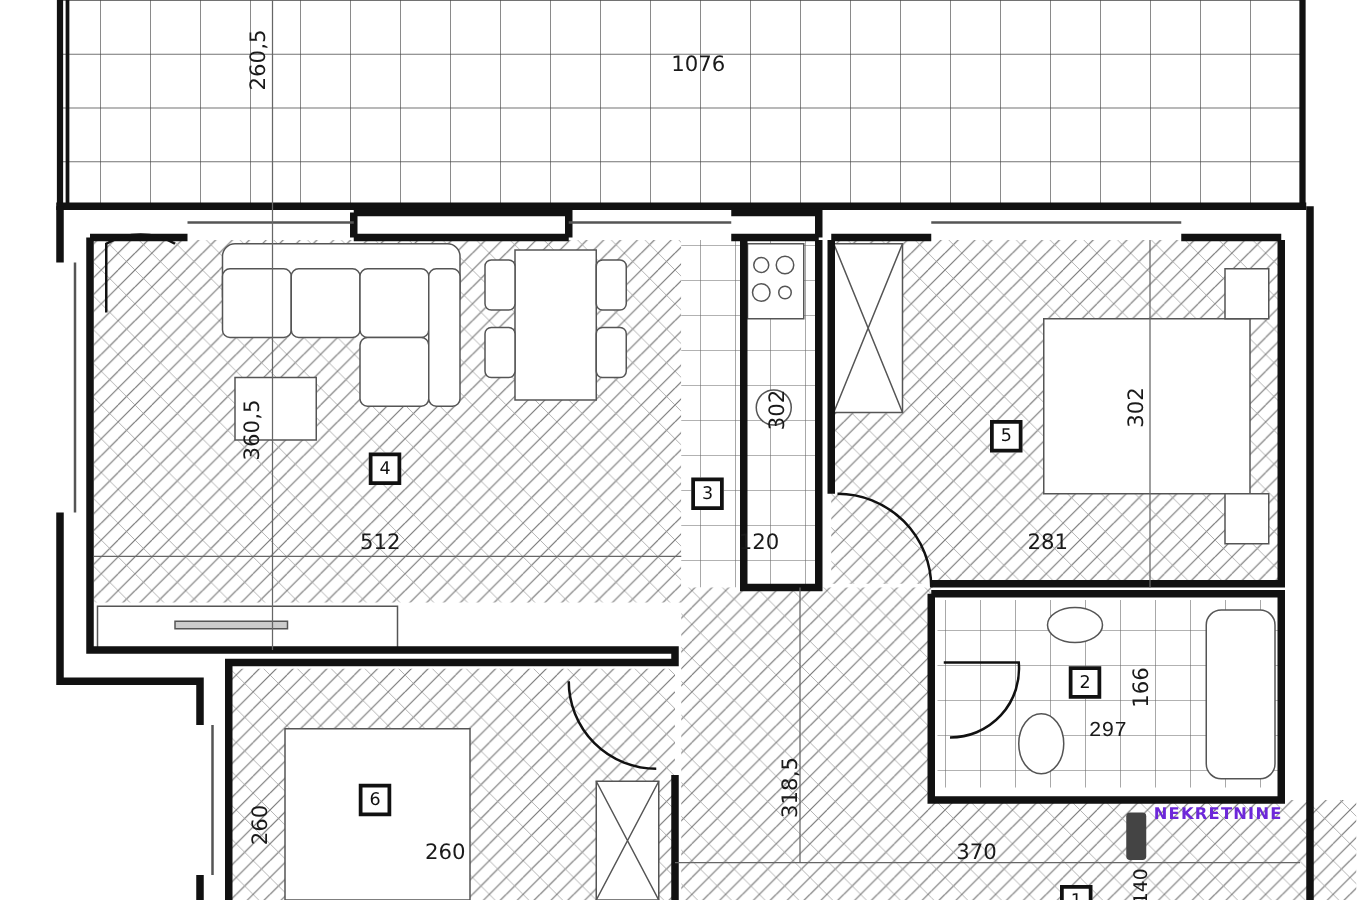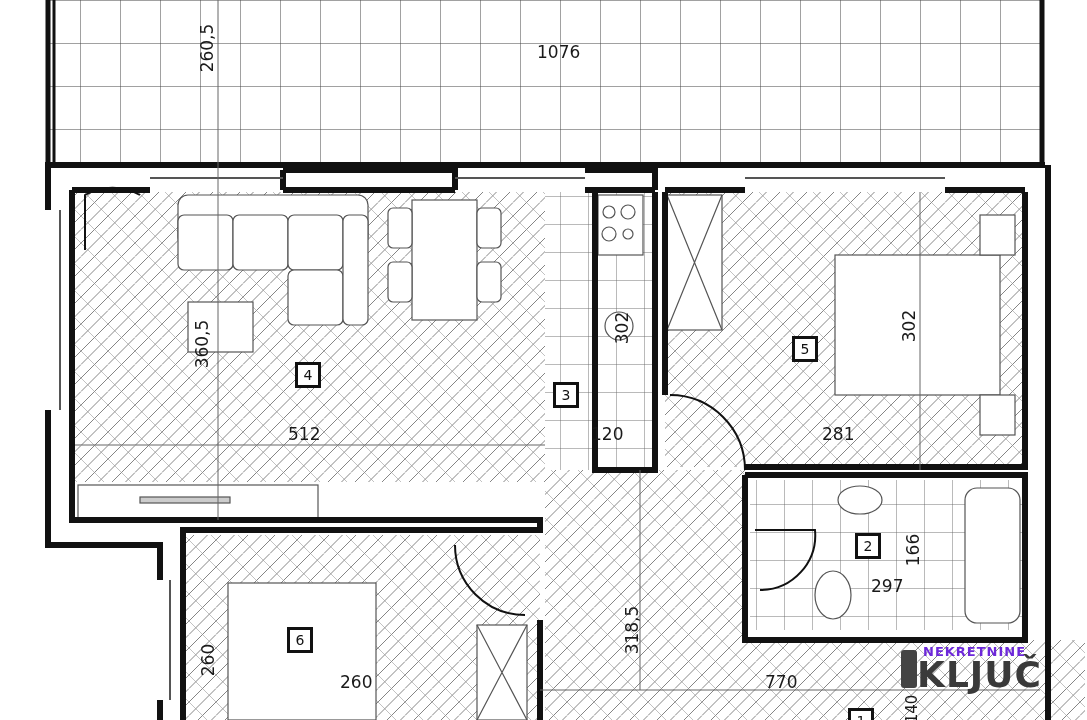--- a/index.html
+++ b/index.html
@@ -128,30 +128,29 @@
 
 <div class="room-num" style="left:553px;top:382px;">3</div>
 <div class="label" style="left:591px;top:424px;">120</div>
 <div class="label vert" style="left:606px;top:318px;">302</div>
 
 <div class="room-num" style="left:792px;top:336px;">5</div>
 <div class="label" style="left:822px;top:424px;">281</div>
 <div class="label vert" style="left:893px;top:316px;">302</div>
 
 <div class="room-num" style="left:855px;top:533px;">2</div>
-<div class="label" style="left:871px;top:576px;">297</div>
+<div class="label" style="left:871px;top:576px;font-family:Liberation Mono, monospace;">297</div>
 <div class="label vert" style="left:897px;top:540px;">166</div>
 
 <div class="room-num" style="left:287px;top:627px;">6</div>
 <div class="label" style="left:340px;top:672px;">260</div>
 <div class="label vert" style="left:192px;top:650px;">260</div>
 
 <div class="room-num" style="left:848px;top:708px;">1</div>
-<div class="label" style="left:765px;top:672px;">770</div>
+<div class="label" style="left:765px;top:672px;">370</div>
 <div class="label vert" style="left:608px;top:620px;">318,5</div>
 
 <div class="label vert" style="left:898px;top:700px;font-size:15px;">140</div>
 
 <div class="logo">
   <div class="key"></div>
   <div class="top">NEKRETNINE</div>
-  <div class="main">KLJUČ</div>
 </div>
 
 </body></html>

